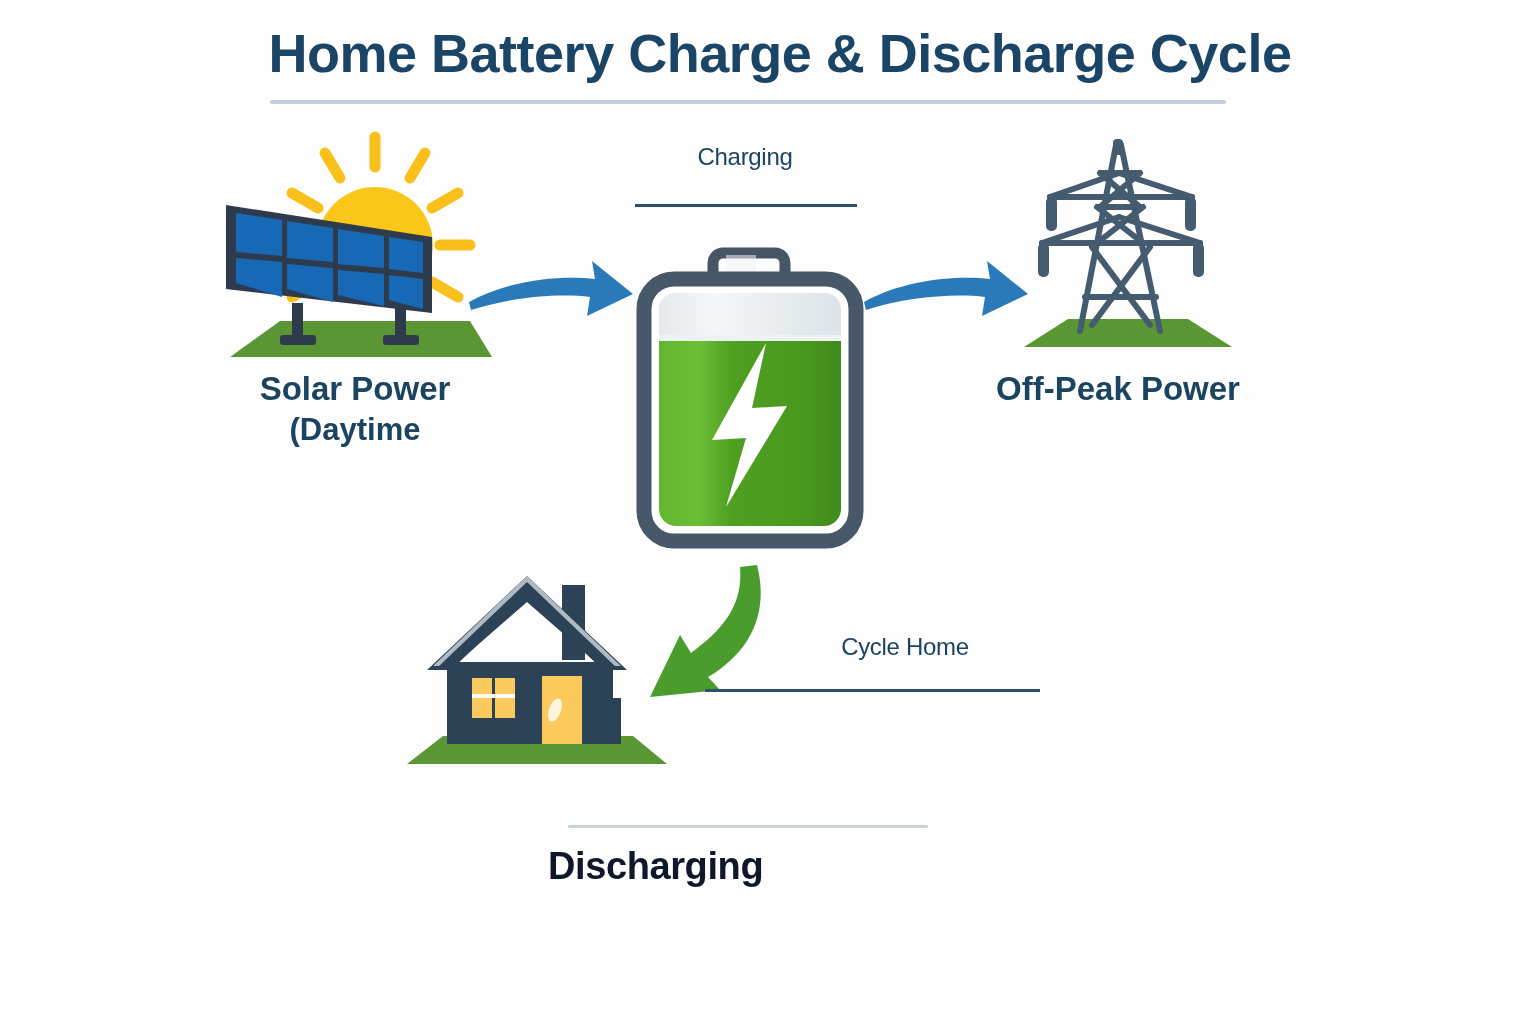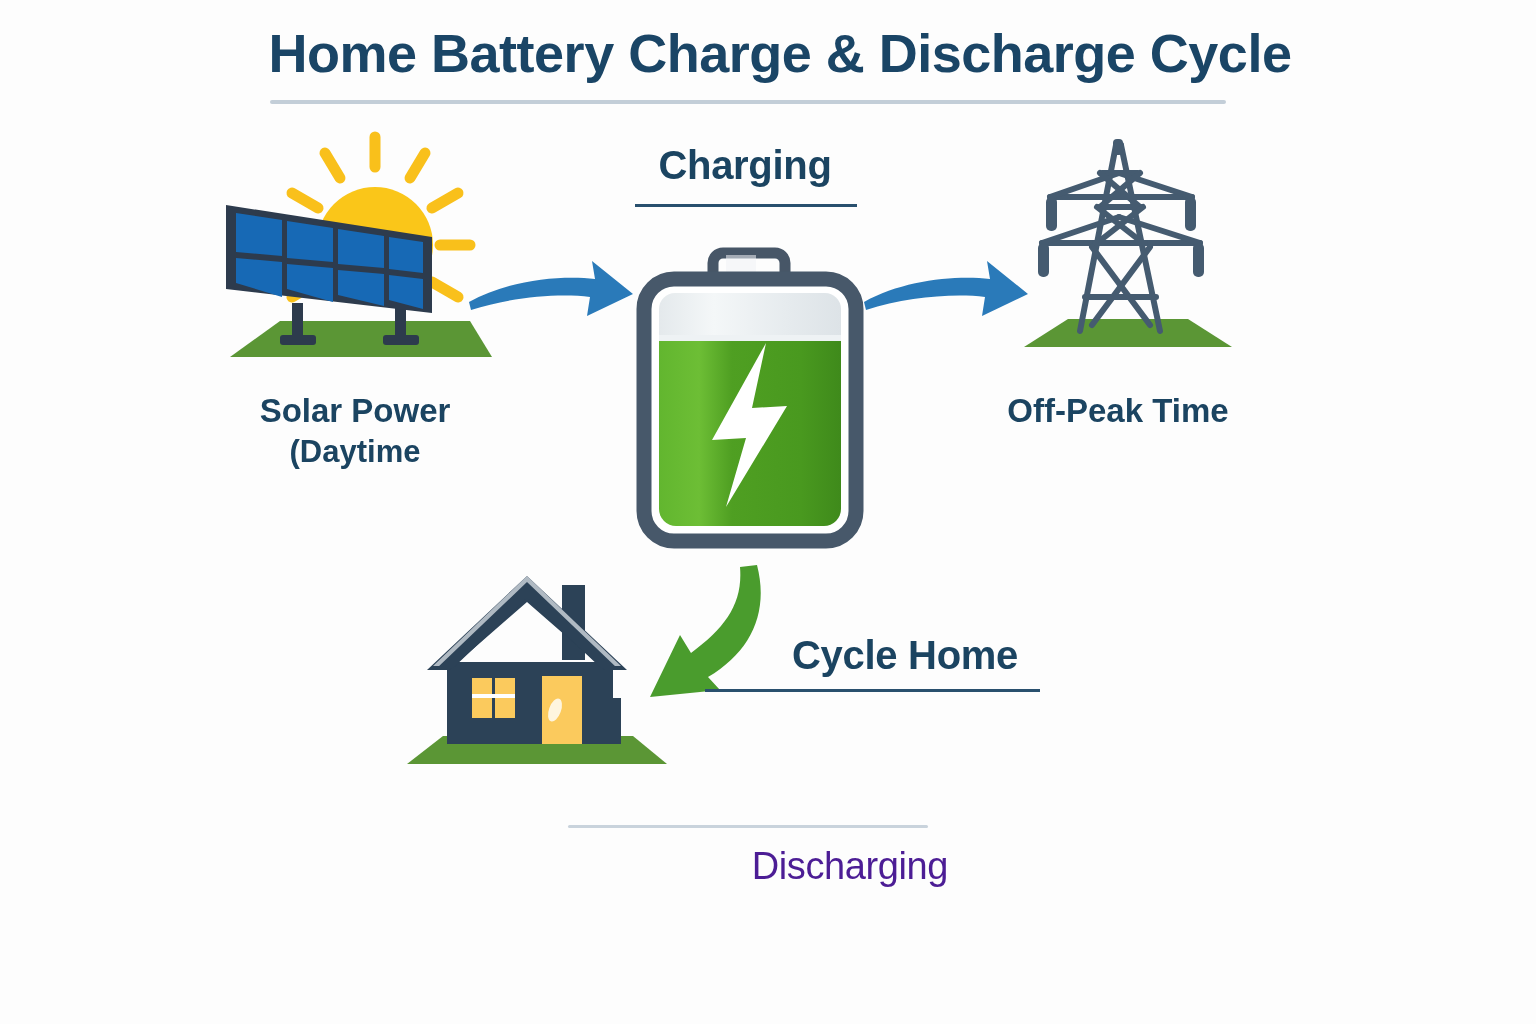--- a/index.html
+++ b/index.html
@@ -40,21 +40,20 @@
     border-radius: 2px;
   }
 
   
   .node-label {
     position: absolute;
     text-align: center;
     color: #1b4461;
     font-family: "Liberation Sans", sans-serif;
     line-height: 1.14;
-    margin-top: 22px;
   }
   .node-label .l-main {
     display: block;
     font-size: 33px;
     font-weight: bold;
     margin-bottom: 4px;
   }
   .node-label .l-sub {
     display: block;
     font-size: 31px;
@@ -62,22 +61,22 @@
   }
 
   
   .flow-label {
     position: absolute;
     text-align: center;
     color: #1b4461;
   }
   .flow-label .f-main {
     display: block;
-    font-size: 40px;
-    font-weight: bold;
+    font-size: 24px;
+    font-weight: normal;
     letter-spacing: -0.3px;
   }
   .flow-rule {
     position: absolute;
     height: 3px;
     background: #29506e;
   }
   .flow-sub {
     position: absolute;
     text-align: center;
@@ -86,24 +85,24 @@
     line-height: 1.22;
   }
   .foot-rule {
     position: absolute;
     height: 3px;
     background: #c9d3dc;
     border-radius: 2px;
   }
   .foot-label {
     position: absolute;
-    text-align: right;
+    text-align: left;
     font-size: 38px;
-    font-weight: normal;
-    color: #4c1d95;
+    font-weight: bold;
+    color: #0f172a;
     letter-spacing: -0.4px;
   }
 
   .art { position: absolute; }
 </style>
 </head>
 <body>
 
 <div id="canvas">
 
@@ -231,21 +230,21 @@
     <g fill="#455b70">
       <rect x="26" y="72" width="11" height="34" rx="5"></rect>
       <rect x="165" y="72" width="11" height="34" rx="5"></rect>
       <rect x="18" y="118" width="11" height="34" rx="5"></rect>
       <rect x="173" y="118" width="11" height="34" rx="5"></rect>
       <rect x="93" y="14" width="10" height="16" rx="4"></rect>
     </g>
   </svg>
 
   <div class="node-label" style="left:968px; top:370px; width:300px;">
-    <span class="l-main">Off-Peak Time</span>
+    <span class="l-main">Off-Peak Power</span>
   </div>
 
   <svg class="art" style="left:630px; top:555px;" width="180" height="165" viewBox="0 0 180 165">
     <path d="M127,10 C139,56 122,96 78,122 L90,135 L20,142 L50,80 L61,98 C96,72 113,48 110,12 Z" fill="#4a9c2d"></path>
   </svg>
 
   <svg class="art" style="left:405px; top:558px;" width="265" height="230" viewBox="0 0 265 230">
 
     <polygon points="2,206 38,178 228,178 262,206" fill="#5b9635"></polygon>
 

